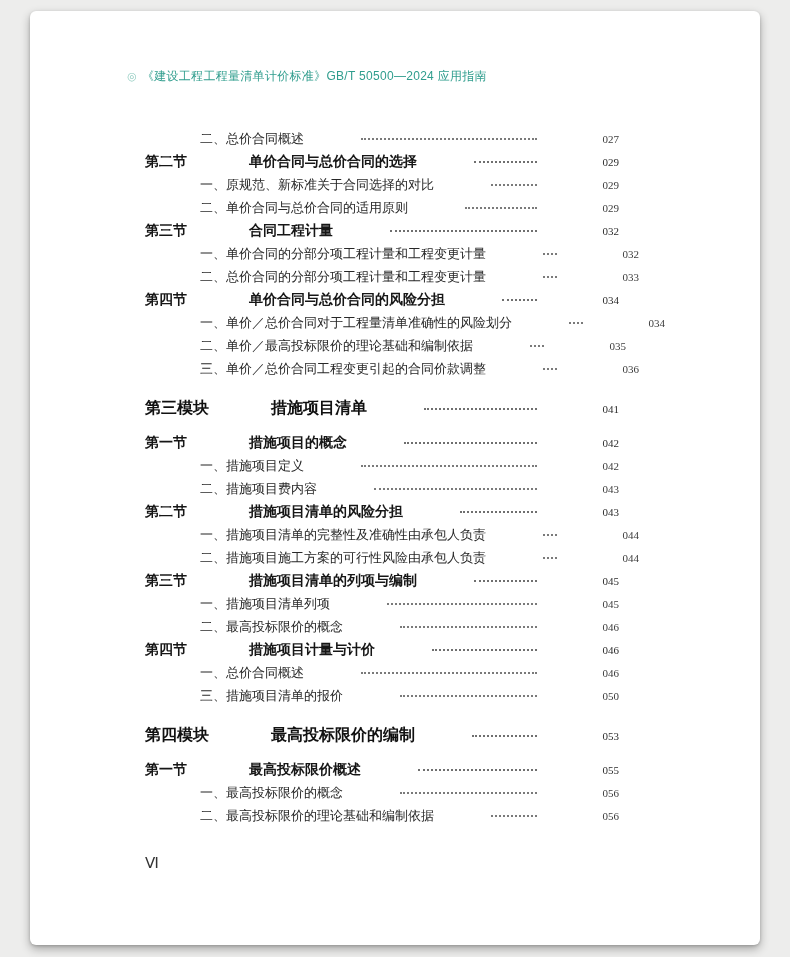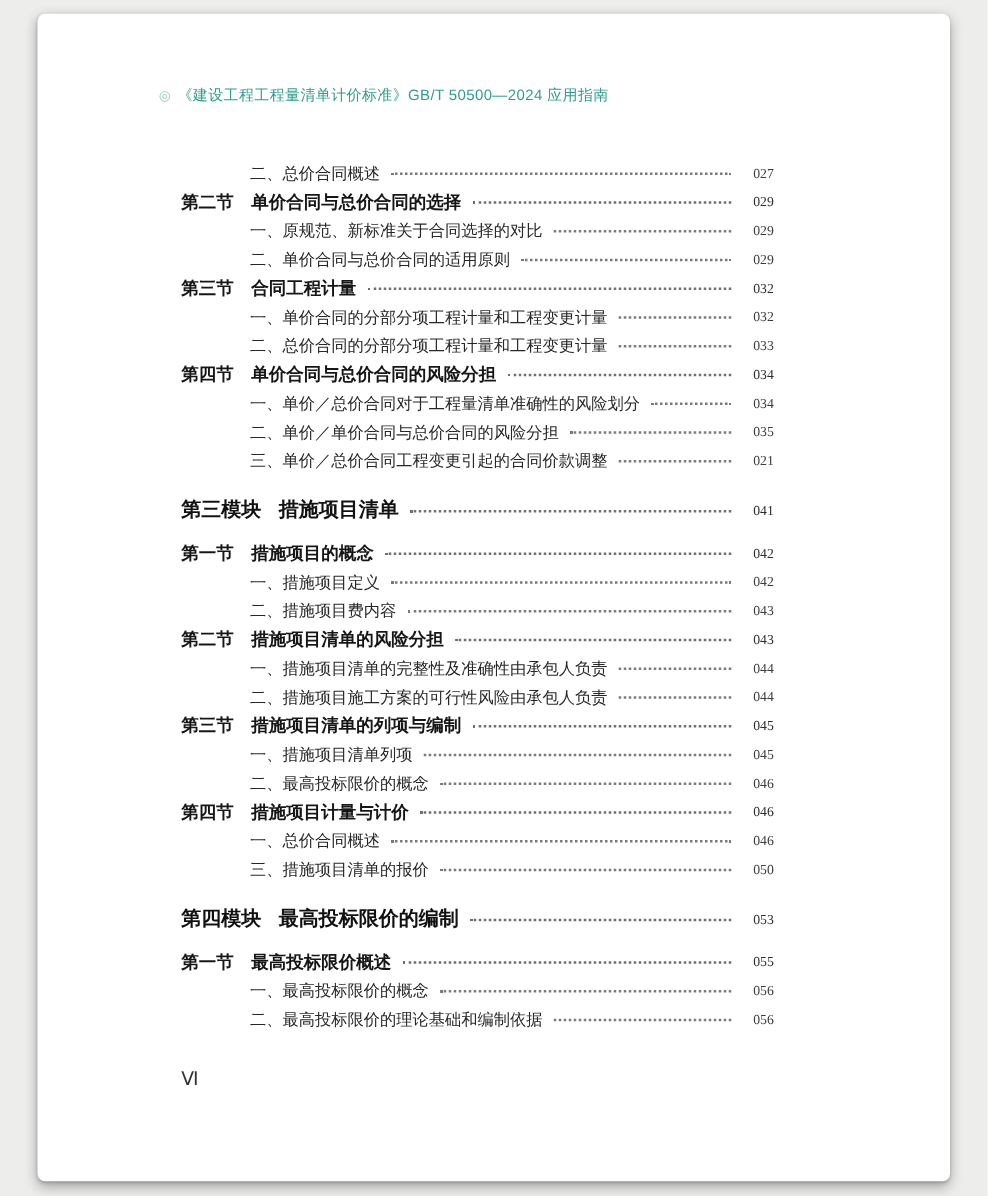--- a/index.html
+++ b/index.html
@@ -37,20 +37,21 @@
   .toc {
     margin-left:115px;
     width:474px;
     margin-top:42px;
   }
   .row {
     display:flex;
     align-items:center;
     height:23px;
     white-space:nowrap;
+    gap:48px;
   }
   .row .num { margin-right:14px; }
   .row.section {
     font-weight:700;
     font-size:14px;
     color:#161616;
   }
   .row.module {
     font-weight:700;
     font-size:16px;
@@ -142,28 +143,28 @@
         <span class="label">单价合同与总价合同的风险分担</span>
         <span class="dots"></span>
         <span class="pagenum">034</span>
       </div>
       <div class="row sub">
         <span class="label">一、单价／总价合同对于工程量清单准确性的风险划分</span>
         <span class="dots"></span>
         <span class="pagenum">034</span>
       </div>
       <div class="row sub">
-        <span class="label">二、单价／单价合同与总价合同的风险分担</span>
+        <span class="label">二、单价／最高投标限价的理论基础和编制依据</span>
         <span class="dots"></span>
         <span class="pagenum">035</span>
       </div>
       <div class="row sub">
         <span class="label">三、单价／总价合同工程变更引起的合同价款调整</span>
         <span class="dots"></span>
-        <span class="pagenum">021</span>
+        <span class="pagenum">036</span>
       </div>
       <div class="row module">
         <span class="num">第三模块</span>
         <span class="label">措施项目清单</span>
         <span class="dots"></span>
         <span class="pagenum">041</span>
       </div>
       <div class="row section">
         <span class="num">第一节</span>
         <span class="label">措施项目的概念</span>

